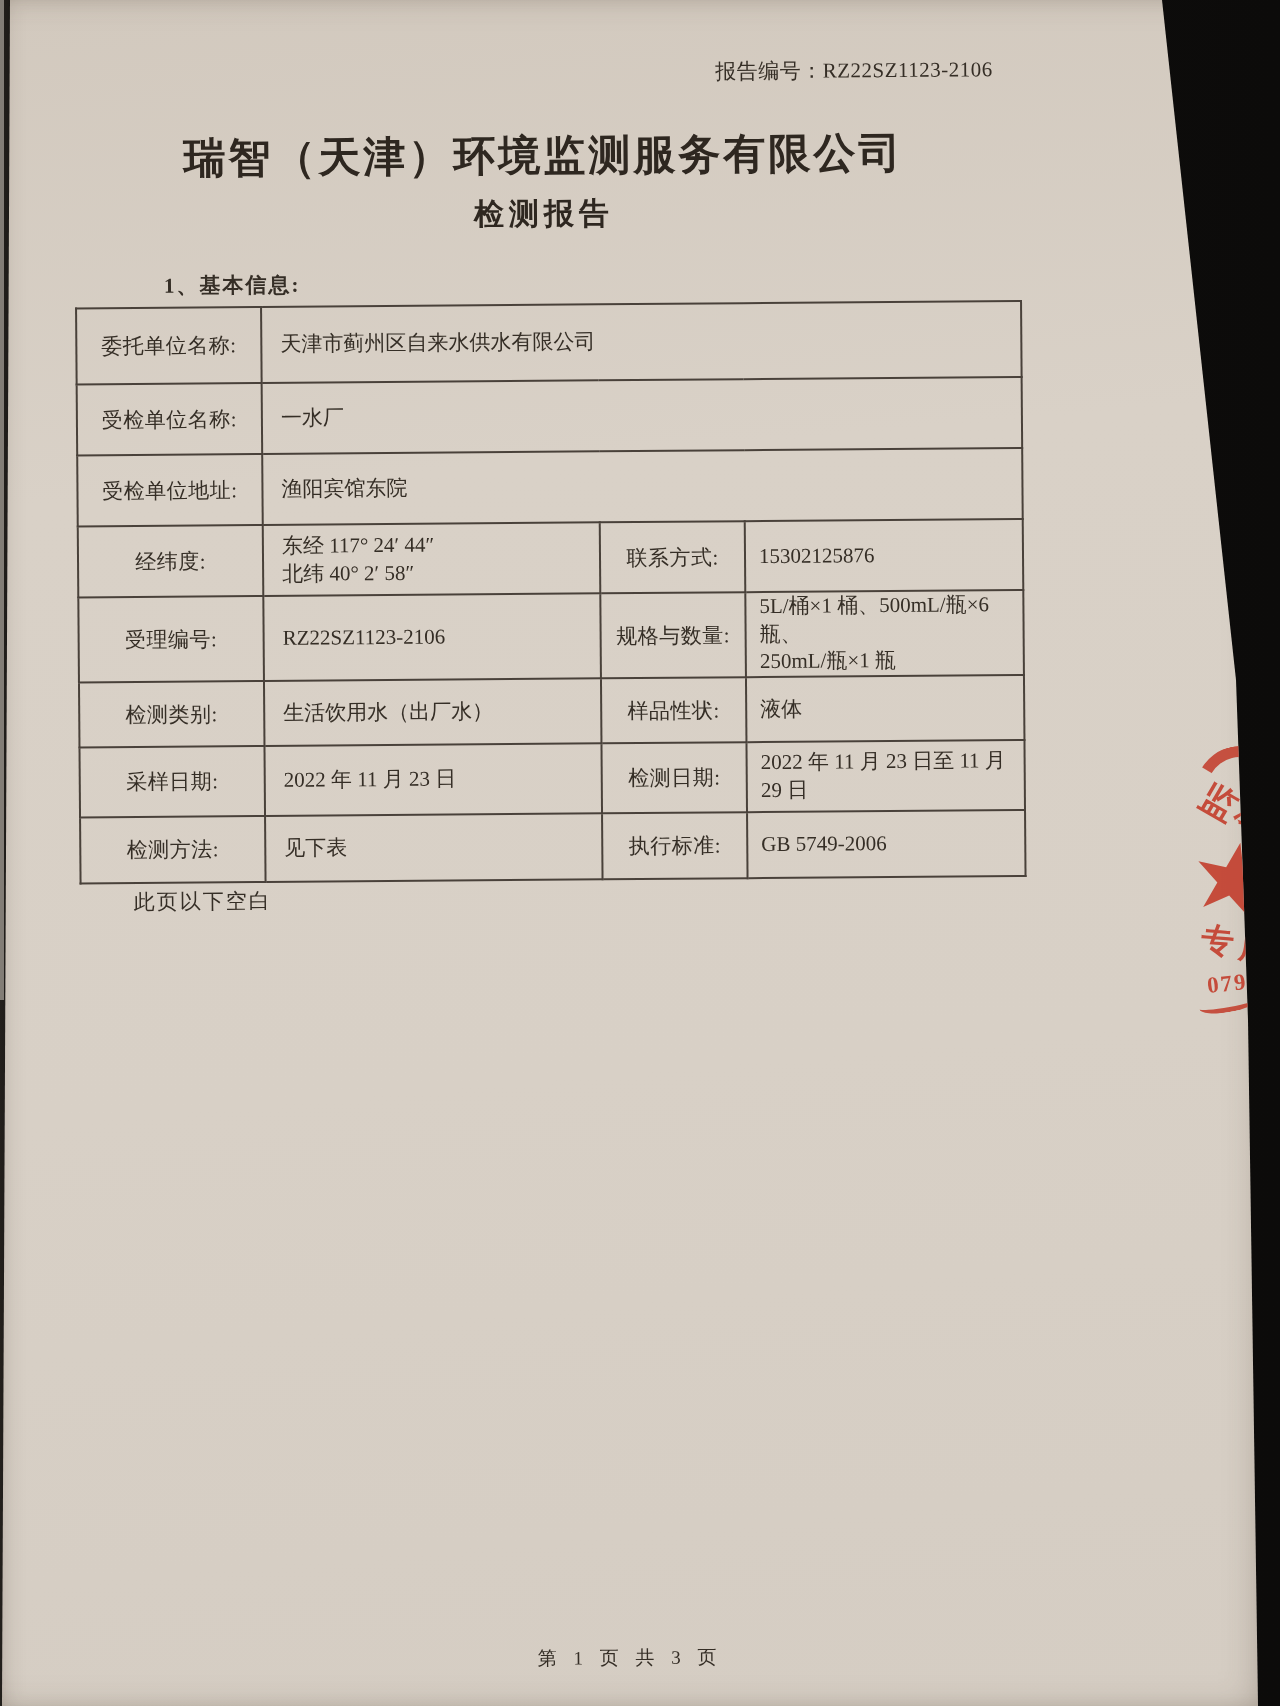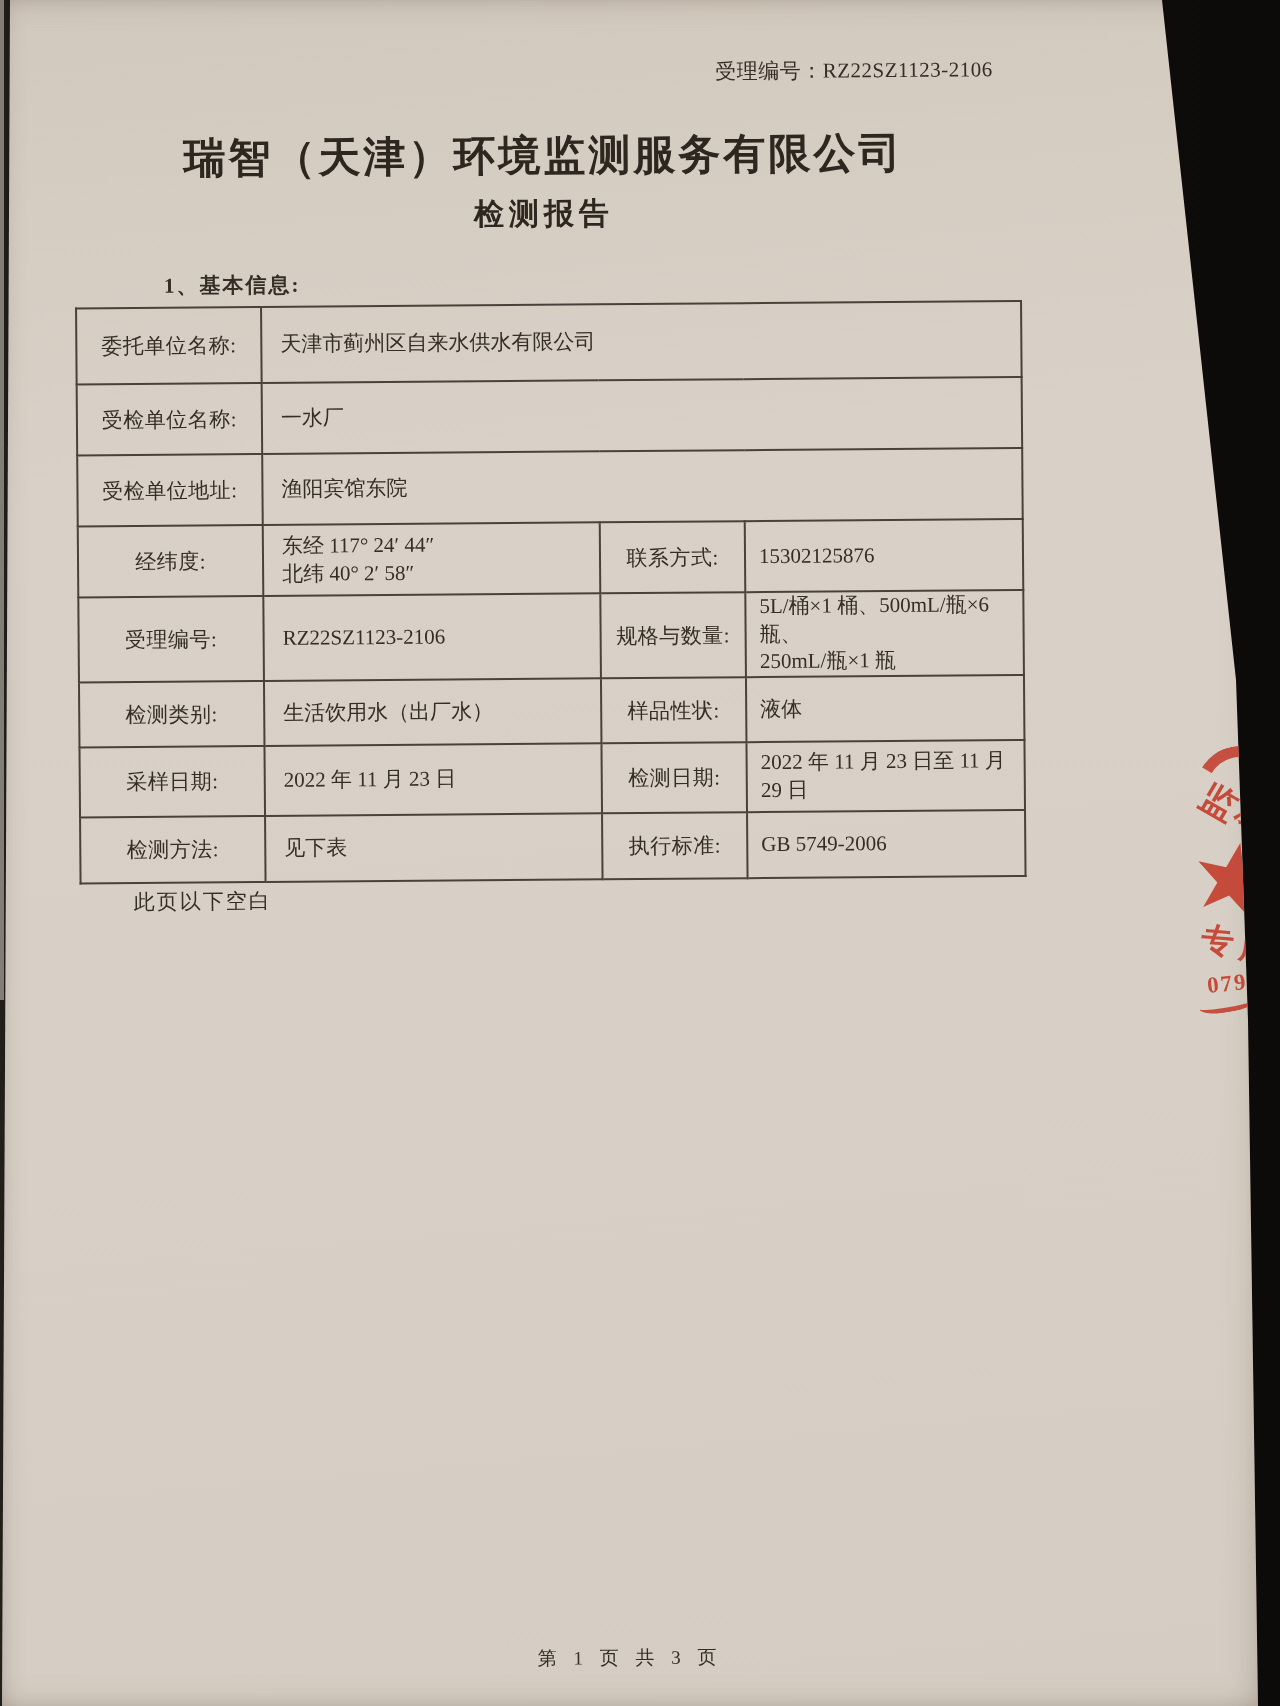--- a/index.html
+++ b/index.html
@@ -72,21 +72,21 @@
 </style>
 </head>
 <body>
 
 <div class="photo">
   <div class="edge-sliver"></div>
 
   <div class="paper">
     <div class="content">
 
-      <div class="report-line"><span>受理编号：</span><span>RZ22SZ1123-2106</span></div>
+      <div class="report-line"><span>报告编号：</span><span>RZ22SZ1123-2106</span></div>
 
       <div class="company-title">瑞智（天津）环境监测服务有限公司</div>
       <div class="doc-title">检测报告</div>
       <div class="section-heading">1、基本信息:</div>
 
       <table class="basic-table">
         <colgroup>
           <col style="width:185px">
             <col style="width:337px">
             <col style="width:145px">

